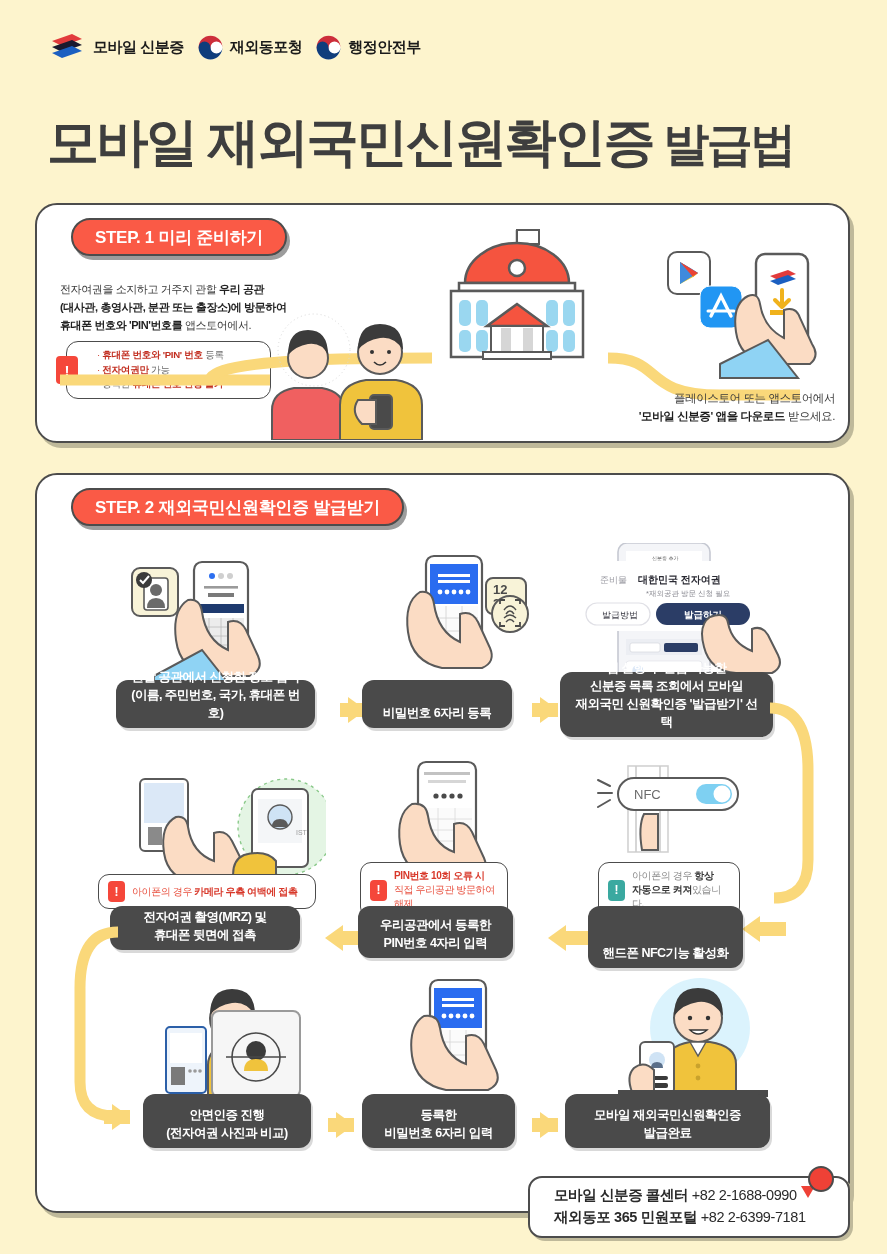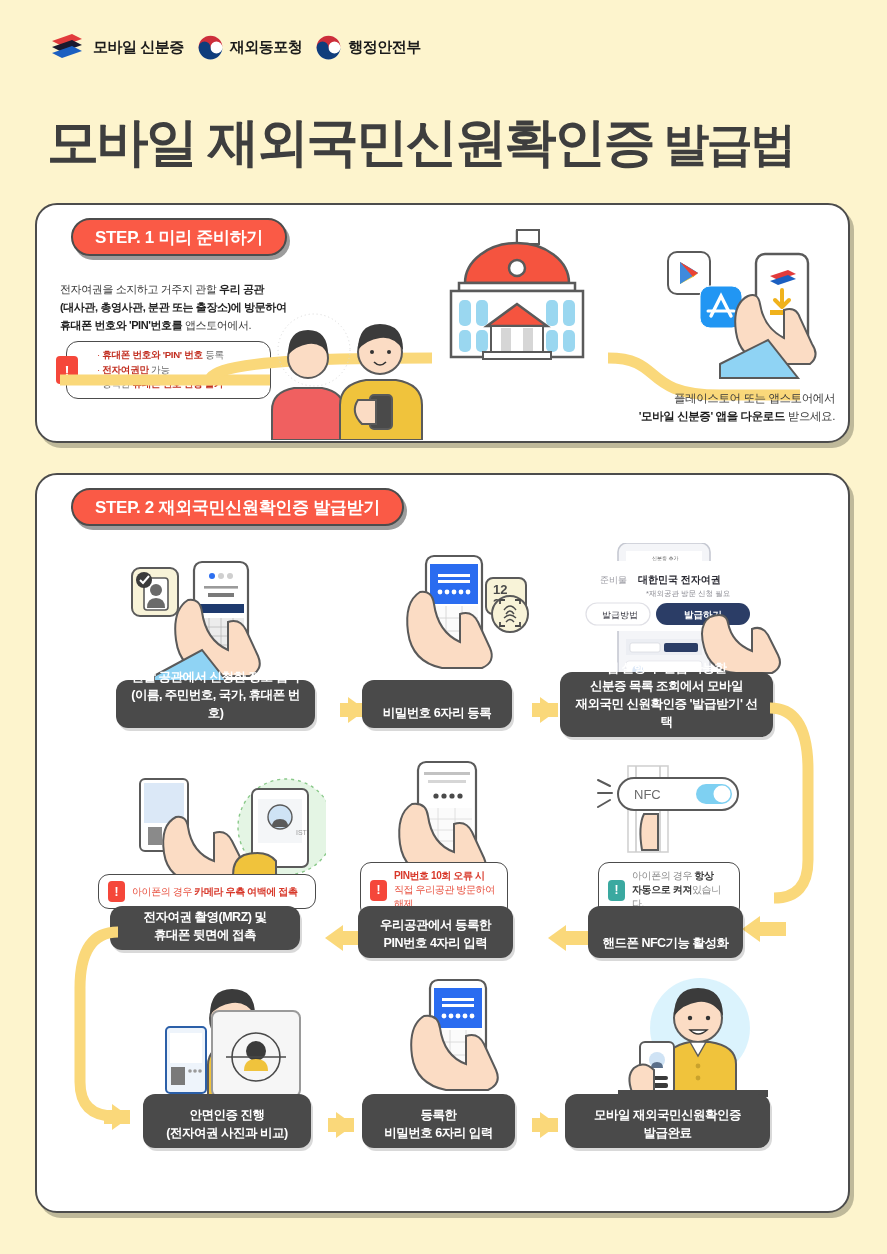--- a/index.html
+++ b/index.html
@@ -492,21 +492,21 @@
   </div>
 
   <div class="flow-box" id="fb6" style="left:110px; top:906px; width:190px; height:44px;">
     <span><span>전자여권 촬영(MRZ) 및</span><br><span>휴대폰 뒷면에 접촉</span></span>
   </div>
   <div class="arrow-l" style="left:325px; top:925px;"></div>
   <div class="flow-box" id="fb5" style="left:358px; top:906px; width:155px; height:52px;">
     <span><span>우리공관에서 등록한</span><br><span>PIN번호 4자리 입력</span></span>
   </div>
   <div class="arrow-l" style="left:548px; top:925px;"></div>
-  <div class="flow-box" id="fb4" style="left:588px; top:906px; width:155px; height:52px;">
+  <div class="flow-box" id="fb4" style="left:588px; top:906px; width:155px; height:62px;">
     <span>핸드폰 NFC기능 활성화</span>
   </div>
 
   <svg class="ill" style="left:58px; top:910px;" width="80" height="225">
     <path d="M60,22 Q22,22 22,78 L22,172 Q22,206 56,206" stroke="#fad87a" stroke-width="11" fill="none"></path>
   </svg>
   <div class="arrow-r" style="left:112px; top:1104px;"></div>
 
   <svg class="ill" style="left:160px; top:975px;" width="165" height="122">
     <circle cx="72" cy="44" r="22" fill="#fbdcc4" stroke="#5a5a5a" stroke-width="2"></circle>
@@ -575,14 +575,20 @@
   </div>
   <div class="arrow-r" style="left:336px; top:1112px;"></div>
   <div class="flow-box" id="fb8" style="left:362px; top:1094px; width:153px; height:54px;">
     <span><span>등록한</span><br><span>비밀번호 6자리 입력</span></span>
   </div>
   <div class="arrow-r" style="left:540px; top:1112px;"></div>
   <div class="flow-box" id="fb9" style="left:565px; top:1094px; width:205px; height:54px;">
     <span><span>모바일 재외국민신원확인증</span><br><span>발급완료</span></span>
   </div>
 
+  <div class="contact">
+    <div class="pin-tail"></div>
+    <div class="pin-dot"></div>
+    <div><b>모바일 신분증 콜센터</b><span> +82 2-1688-0990</span></div>
+    <div><b>재외동포 365 민원포털</b><span> +82 2-6399-7181</span></div>
+  </div>
 
 </div>
 
 </body></html>

